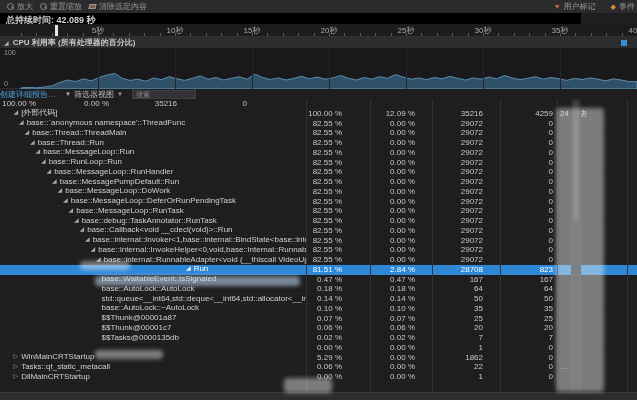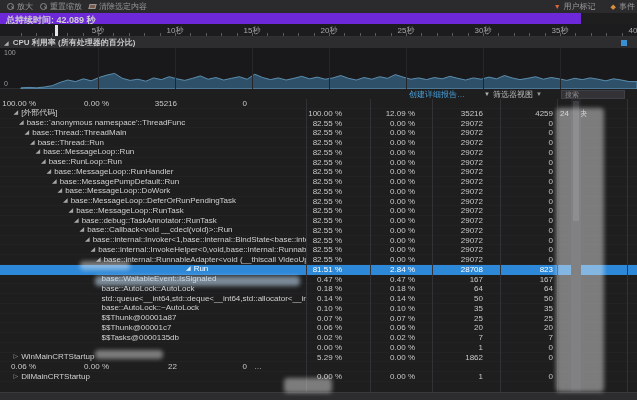--- a/index.html
+++ b/index.html
@@ -1,18 +1,18 @@
 <!DOCTYPE html>
 <html><head>
 <meta charset="utf-8">
 <style>
   * { margin:0; padding:0; box-sizing:border-box; }
   html,body { width:637px; height:400px; overflow:hidden; background:#1e1e1e;
     font-family:"Liberation Sans","DejaVu Sans",sans-serif; color:#cccccc; }
-  #app { position:relative; width:581px; height:400px; background:#6d28d9; }
+  #app { position:relative; width:581px; height:400px; background:#000000; }
 
   
   #toolbar { position:absolute; left:0; top:0; width:637px; height:13px;
     background:#2b2b2e; display:flex; align-items:center; font-size:8px; color:#9a9a9a; }
   .tb-item { display:flex; align-items:center; gap:3px; margin-left:7px; white-space:nowrap; }
   .mag { position:relative; width:7px; height:7px; }
   .mag::before { content:""; position:absolute; left:0; top:0; width:5px; height:5px;
     border:1px solid #8a8a8a; border-radius:50%; }
   .mag::after { content:""; position:absolute; left:4px; top:4px; width:3px; height:1px;
     background:#8a8a8a; transform:rotate(45deg); }
@@ -40,21 +40,21 @@
 
   
   #graph { position:absolute; left:0; top:48px; width:637px; height:41px; background:#19191b;
     border-bottom:1px solid #2e2e32; }
   .ylab { position:absolute; left:4px; font-size:7px; color:#9a9a9a; }
   #graph svg { position:absolute; left:0; top:0; }
   .gridline { position:absolute; top:0; width:1px; height:41px; background:#26262a; }
 
   
   #report-bar { position:absolute; left:0; top:89px; width:637px; height:10px; background:#1e1e1e;
-    display:flex; align-items:center; justify-content:flex-end; gap:19px; font-size:8px; padding-right:12px; }
+    display:flex; align-items:center; justify-content:flex-start; gap:9px; font-size:8px; padding-right:12px; }
   #create-report { color:#4aa3e0; }
   #filter-group { color:#bcbcbc; display:flex; align-items:center; gap:3px; }
   .funnel { color:#b0b0b0; font-size:6px; }
   .chev { color:#9a9a9a; font-size:6px; }
   #search-box { width:64px; height:9px; background:#333337; border:1px solid #3f3f46;
     color:#8a8a8a; font-size:7px; padding:0 3px; font-family:inherit; }
   #search-box::placeholder { color:#8a8a8a; }
 
   
   #table { position:absolute; left:0; top:99px; width:637px; height:293px; background:#1e1e1e; }
@@ -452,20 +452,24 @@
             <span class="arrow">▷</span>
             <span>WinMainCRTStartup</span>
           </div>
           <div class="tnum n-c1 c1">5.29 %</div>
           <div class="tnum n-c2 c2">0.00 %</div>
           <div class="tnum n-c3 c3">1862</div>
           <div class="tnum n-c4 c4">0</div>
           <div class="tmod c5"></div>
         </div>
         <div class="trow">
+          <div class="tname c0" style="padding-left: 13.5px;">
+            <span class="arrow">▷</span>
+            <span>Tasks::qt_static_metacall</span>
+          </div>
           <div class="tnum n-c1 c1">0.06 %</div>
           <div class="tnum n-c2 c2">0.00 %</div>
           <div class="tnum n-c3 c3">22</div>
           <div class="tnum n-c4 c4">0</div>
           <div class="tmod c5">…</div>
         </div>
         <div class="trow">
           <div class="tname c0" style="padding-left: 13.5px;">
             <span class="arrow">▷</span>
             <span>DllMainCRTStartup</span>

